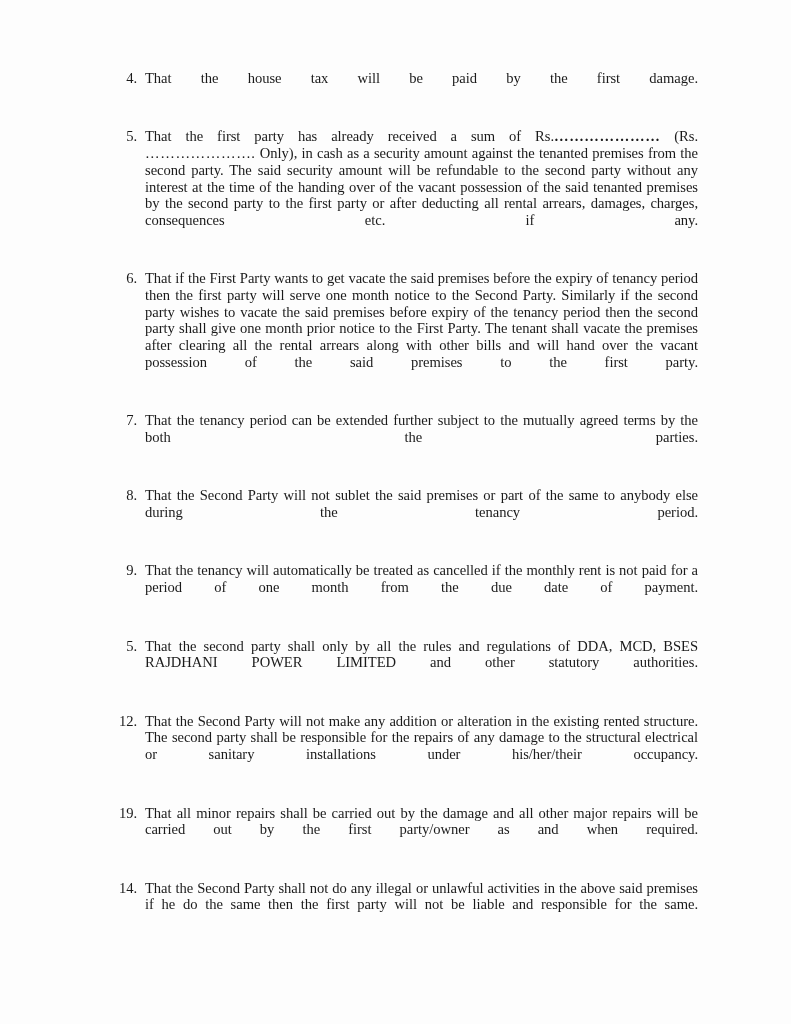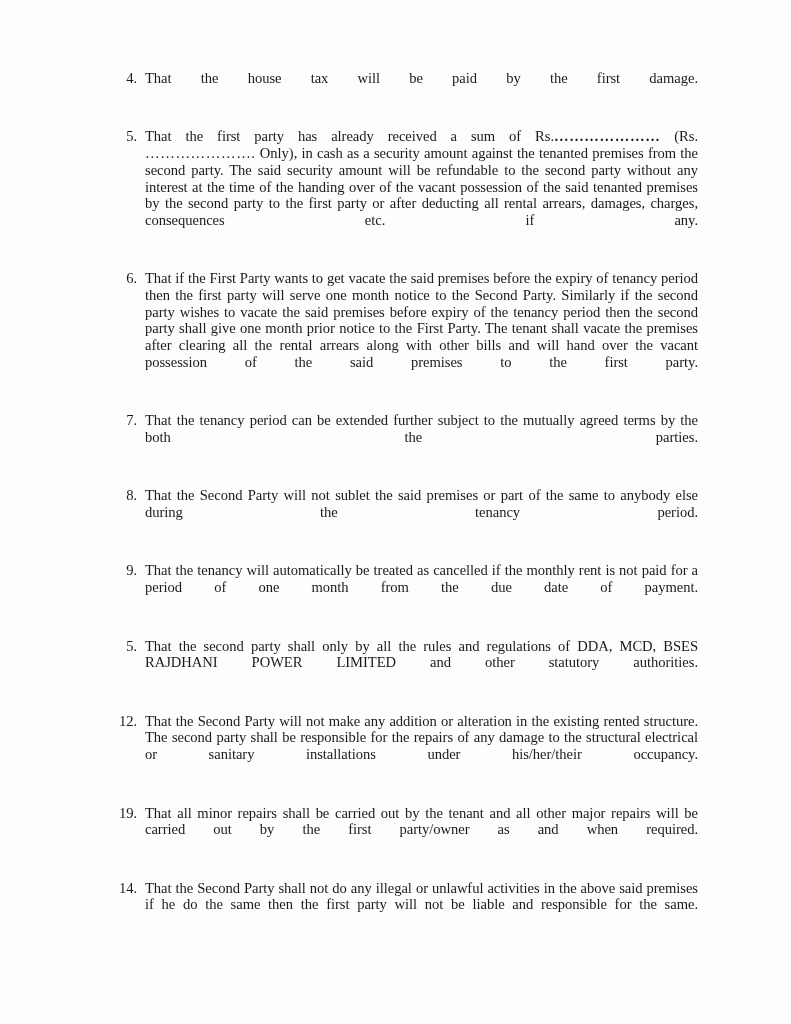--- a/index.html
+++ b/index.html
@@ -116,21 +116,21 @@
     </li>
 
 
     <li class="clause">
       <span class="clause-num">12.</span>
       <span class="clause-body">That the Second Party will not make any addition or alteration in the existing rented structure. The second party shall be responsible for the repairs of any damage to the structural electrical or sanitary installations under his/her/their occupancy.</span>
     </li>
 
     <li class="clause">
       <span class="clause-num">19.</span>
-      <span class="clause-body">That all minor repairs shall be carried out by the tenant and all other major repairs will be carried out by the first party/owner as and when required.</span>
+      <span class="clause-body">That all minor repairs shall be carried out by the damage and all other major repairs will be carried out by the first party/owner as and when required.</span>
     </li>
 
     <li class="clause">
       <span class="clause-num">14.</span>
       <span class="clause-body">That the Second Party shall not do any illegal or unlawful activities in the above said premises if he do the same then the first party will not be liable and responsible for the same.</span>
     </li>
 
   </ol>
 </div>
 

